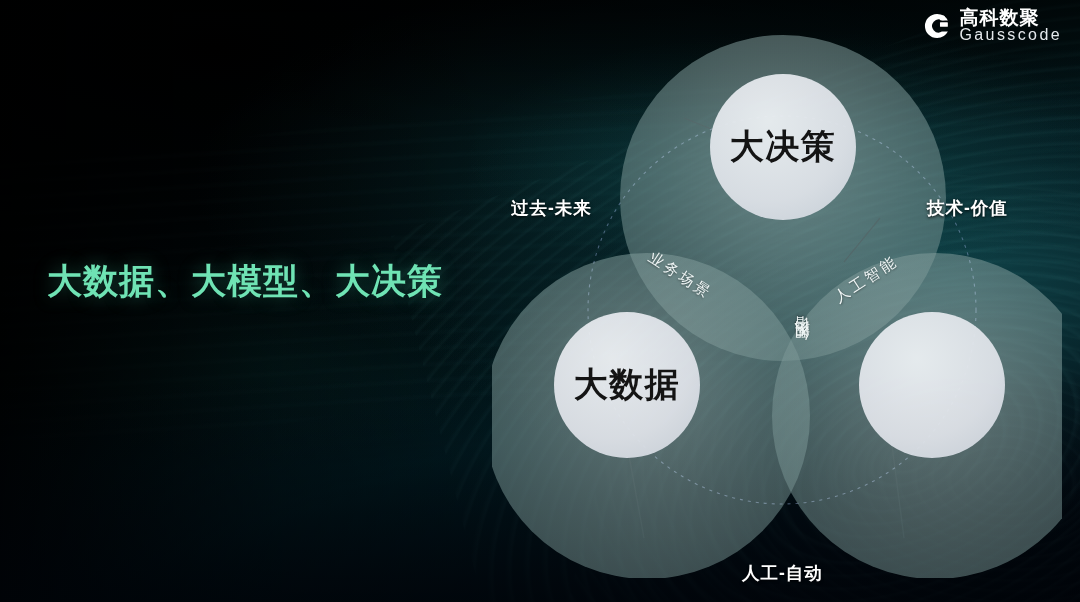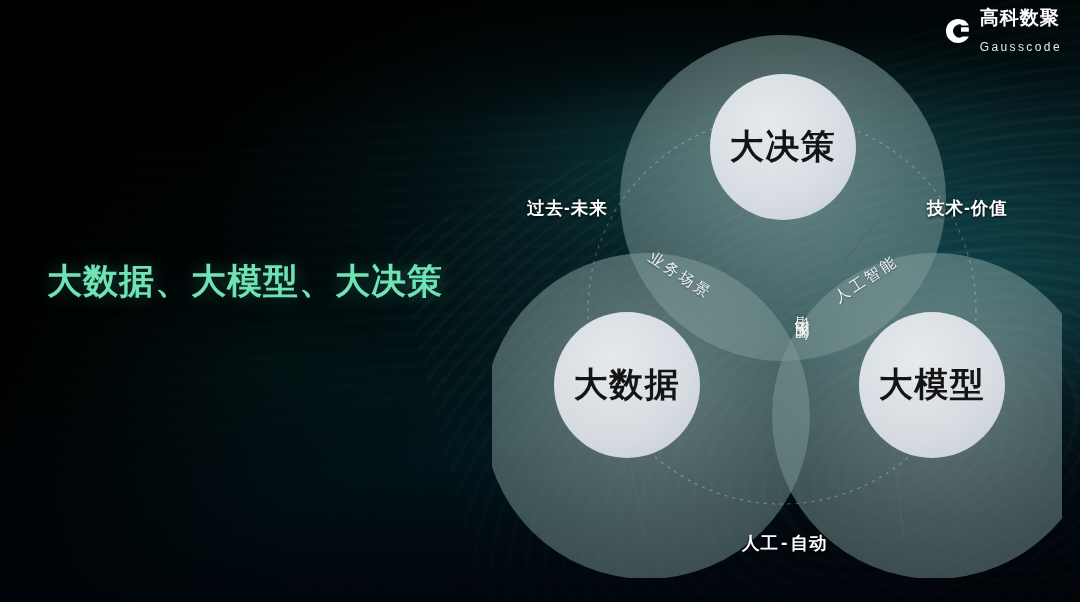--- a/index.html
+++ b/index.html
@@ -102,24 +102,24 @@
   }
   .logo-mark { width: 28px; height: 28px; display:block; }
   .logo-text { display: flex; flex-direction: column; line-height: 1; }
   .logo-cn {
     font-size: 19px;
     font-weight: bold;
     color: #ffffff;
     letter-spacing: 1px;
   }
   .logo-en {
-    font-size: 12px;
+    font-size: 16px;
     color: #e4e9ec;
     letter-spacing: 2.4px;
-    margin-top: 14px;
+    margin-top: 0;
   }
 
   
   .copy {
     position: absolute;
     left: 30px;
     top: 258px;
     z-index: 30;
     width: 430px;
   }
@@ -157,23 +157,23 @@
   .axis-label {
     position: absolute;
     font-size: 17.5px;
     font-weight: bold;
     color: #ffffff;
     letter-spacing: 1px;
     white-space: nowrap;
     z-index: 32;
     text-shadow: 0 1px 3px rgba(0,0,0,0.85);
   }
-  .axis-past   { left: 527px; top: 196px; }
+  .axis-past   { left: 511px; top: 196px; }
   .axis-tech   { left: 927px; top: 196px; }
-  .axis-manual { left: 742px; top: 531px; font-family: Liberation Mono, monospace; }
+  .axis-manual { left: 742px; top: 561px; }
 
   
   .circle-title {
     position: absolute;
     font-size: 34px;
     font-weight: bold;
     color: #141414;
     letter-spacing: 1.5px;
     white-space: nowrap;
     z-index: 33;
@@ -278,19 +278,18 @@
       <circle cx="440" cy="367" r="73" fill="url(#innerfill)" fill-opacity="0.94"></circle>
     </svg>
   </div>
 
   <div class="axis-label axis-past">过去-未来</div>
   <div class="axis-label axis-tech">技术-价值</div>
   <div class="axis-label axis-manual">人工-自动</div>
 
   <div class="circle-title title-decision">大决策</div>
   <div class="circle-title title-bigdata">大数据</div>
-  <div class="circle-title title-bigmodel">大模型</div>
 
   <div class="inter-label inter-scene">业务场景</div>
   <div class="inter-label inter-ai">人工智能</div>
   <div class="inter-label inter-kg">知识图谱</div>
 
 </div>
 
 </body></html>

